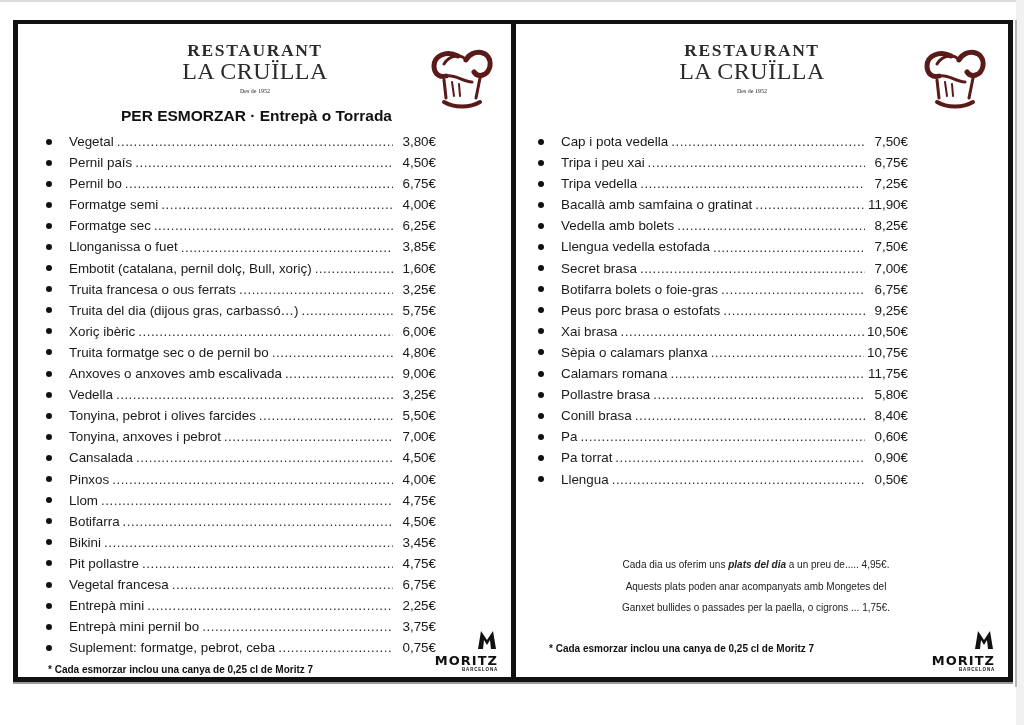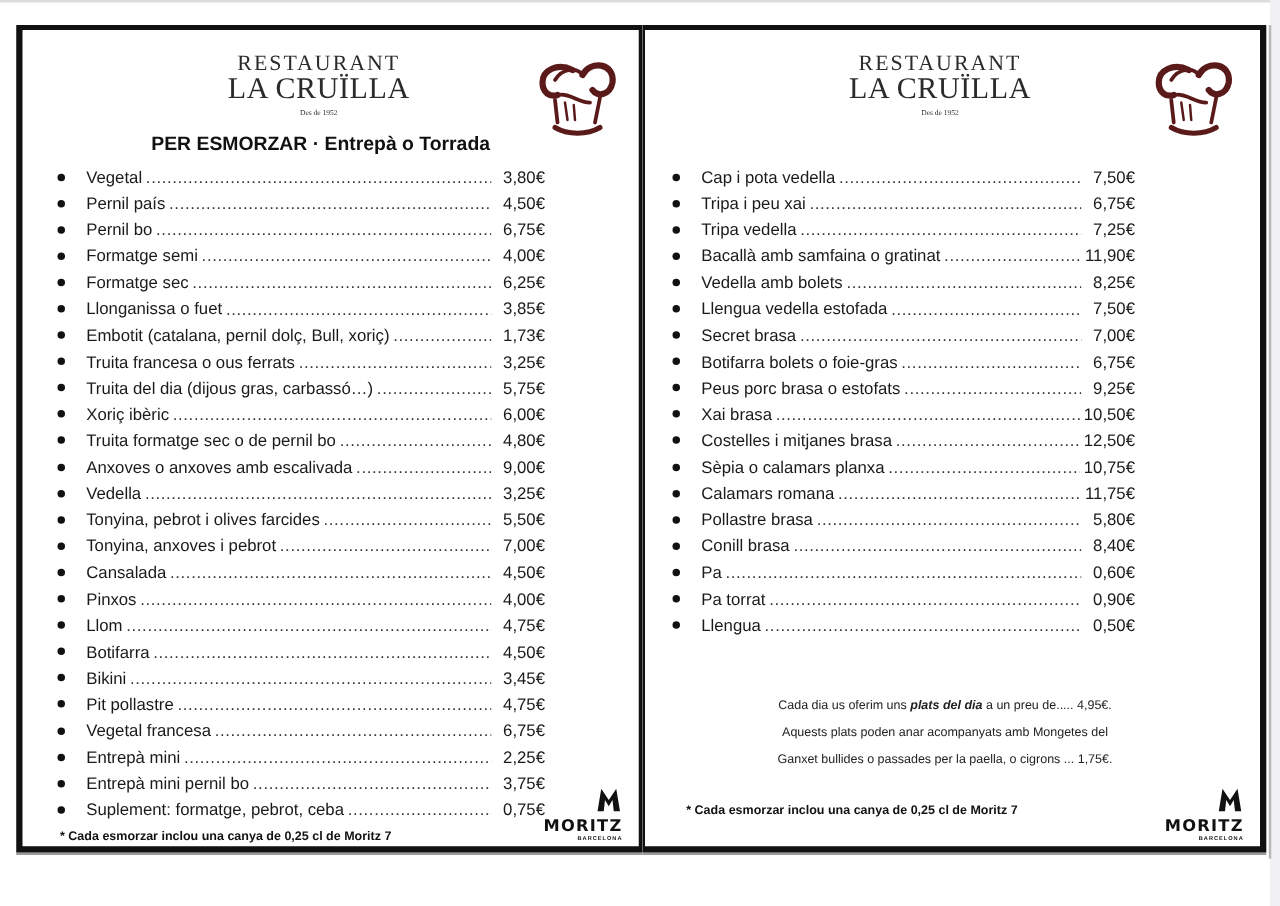--- a/index.html
+++ b/index.html
@@ -14,21 +14,21 @@
     border-top:4px solid #111; border-bottom:5px solid #111;
     box-shadow: 0 2px 0 #9a9a9a;
     box-sizing:border-box;
   }
   .panel.left { left:13px; width:501px; border-left:5px solid #111; border-right:3px solid #111; }
   .panel.right { left:514px; width:499px; border-left:2px solid #111; border-right:5px solid #111; }
   .panel.right:after { content:""; position:absolute; right:-9px; top:-4px; width:2px; height:667px; background:#b8b8b8; }
   .brand { position:absolute; top:17px; width:180px; text-align:center; font-family:"Liberation Serif","DejaVu Serif",serif; color:#2b2b2b; }
   .panel.left .brand { left:147px; }
   .panel.right .brand { left:146px; }
-  .brand .l1 { font-size:17.5px; letter-spacing:1.6px; line-height:18px; }
+  .brand .l1 { font-size:17.5px; letter-spacing:1.6px; line-height:18px;font-weight:bold; }
   .brand .l2 { font-size:24px; letter-spacing:0.5px; line-height:24px; }
   .brand .l3 { font-size:6px; line-height:12px; margin-top:2px; }
   .hat { position:absolute; top:18px; width:70px; height:68px; }
   .panel.left .hat { left:410px; }
   .panel.right .hat { left:405px; }
   .section-title { position:absolute; top:83px; width:100%; text-align:center; font-weight:bold; font-size:15.5px; color:#111; }
   .panel.left .section-title { left:-8px; }
   .panel.right .section-title { top:86px; left:-6px; }
   .menu { position:absolute; list-style:none; margin:0; padding:0; font-size:13.4px; }
   .panel.left .menu { left:28px; top:107px; width:390px; }
@@ -112,21 +112,21 @@
     <li>
         <span class="bullet"></span>
         <span class="name">Llonganissa o fuet</span>
         <span class="dots"></span>
         <span class="price">3,85€</span>
       </li>
     <li>
         <span class="bullet"></span>
         <span class="name">Embotit (catalana, pernil dolç, Bull, xoriç)</span>
         <span class="dots"></span>
-        <span class="price">1,73€</span>
+        <span class="price">1,60€</span>
       </li>
     <li>
         <span class="bullet"></span>
         <span class="name">Truita francesa o ous ferrats</span>
         <span class="dots"></span>
         <span class="price">3,25€</span>
       </li>
     <li>
         <span class="bullet"></span>
         <span class="name">Truita del dia (dijous gras, carbassó…)</span>
@@ -318,26 +318,20 @@
         <span class="price">9,25€</span>
       </li>
     <li>
         <span class="bullet"></span>
         <span class="name">Xai brasa</span>
         <span class="dots"></span>
         <span class="price">10,50€</span>
       </li>
     <li>
         <span class="bullet"></span>
-        <span class="name">Costelles i mitjanes brasa</span>
-        <span class="dots"></span>
-        <span class="price">12,50€</span>
-      </li>
-    <li>
-        <span class="bullet"></span>
         <span class="name">Sèpia o calamars planxa</span>
         <span class="dots"></span>
         <span class="price">10,75€</span>
       </li>
     <li>
         <span class="bullet"></span>
         <span class="name">Calamars romana</span>
         <span class="dots"></span>
         <span class="price">11,75€</span>
       </li>

